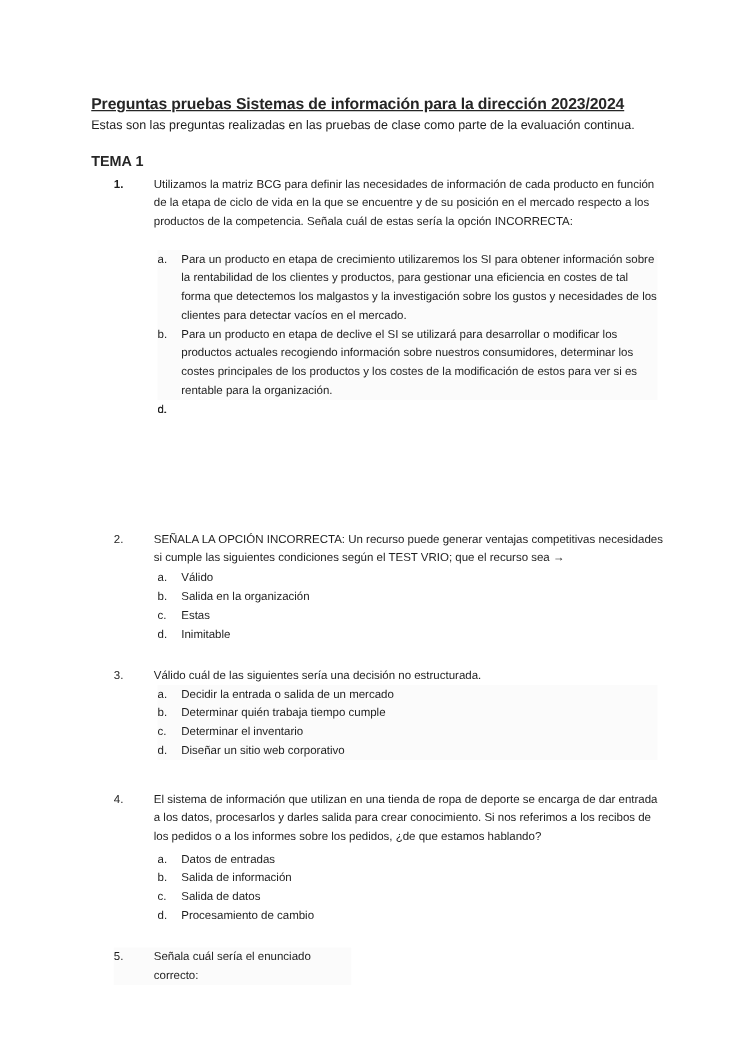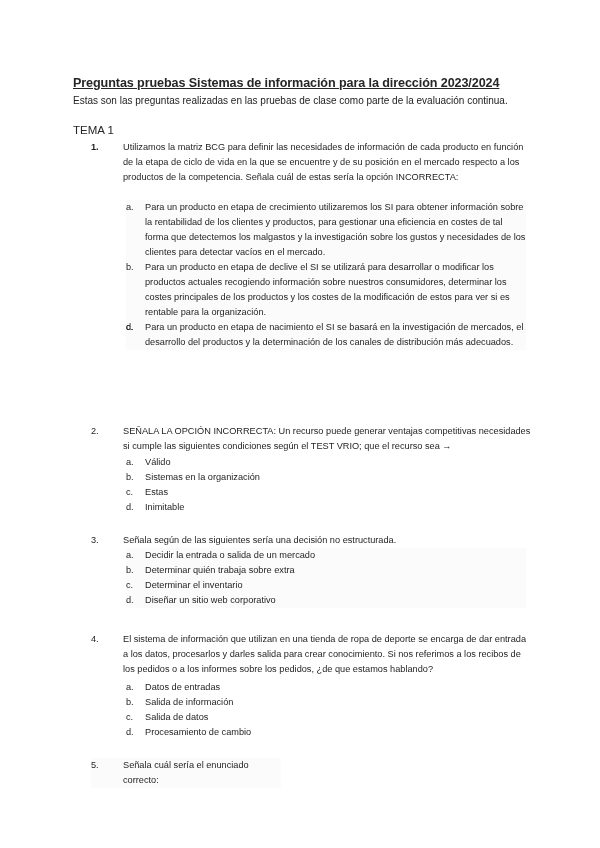--- a/index.html
+++ b/index.html
@@ -35,21 +35,21 @@
       position: absolute;
       left: 73px; top: 95px;
       font-size: 10px;
       color: #222;
       white-space: nowrap;
     }
     .section {
       position: absolute;
       left: 73px; top: 124px;
       font-size: 11.5px;
-      font-weight: normal;
+      font-weight: bold;
       color: #262626;
     }
     .q {
       position: absolute;
       left: 91px;
       width: 440px;
       font-size: 9.2px;
       line-height: 15px;
       color: #1e1e1e;
     }
@@ -102,59 +102,58 @@
     </div>
     <div class="opt">
       <span class="letter">b.</span>
       <span>Para un producto en etapa de declive el SI se utilizará para desarrollar o modificar los productos actuales recogiendo información sobre nuestros consumidores, determinar los costes principales de los productos y los costes de la modificación de estos para ver si es rentable para la organización.</span>
     </div>
     <div class="opt">
       <span class="letter">c.</span>
     </div>
     <div class="opt">
       <span class="letter">d.</span>
-      <span>Para un producto en etapa de nacimiento el SI se basará en la investigación de mercados, el desarrollo del productos y la determinación de los canales de distribución más adecuados.</span>
     </div>
   </div>
 
   <div class="q" style="top:424px;">
     <span class="num">2.</span>
     <span class="text">SEÑALA LA OPCIÓN INCORRECTA: Un recurso puede generar ventajas competitivas necesidades si cumple las siguientes condiciones según el TEST VRIO; que el recurso sea →</span>
   </div>
   <div class="opts" style="top:455px; width:200px; background:transparent;">
     <div class="opt">
       <span class="letter">a.</span>
       <span>Válido</span>
     </div>
     <div class="opt">
       <span class="letter">b.</span>
-      <span>Sistemas en la organización</span>
+      <span>Salida en la organización</span>
     </div>
     <div class="opt">
       <span class="letter">c.</span>
       <span>Estas</span>
     </div>
     <div class="opt">
       <span class="letter">d.</span>
       <span>Inimitable</span>
     </div>
   </div>
 
   <div class="q" style="top:533px;">
     <span class="num">3.</span>
-    <span class="text">Señala según de las siguientes sería una decisión no estructurada.</span>
+    <span class="text">Válido cuál de las siguientes sería una decisión no estructurada.</span>
   </div>
   <div class="opts" style="top:548px; width:400px;">
     <div class="opt">
       <span class="letter">a.</span>
       <span>Decidir la entrada o salida de un mercado</span>
     </div>
     <div class="opt">
       <span class="letter">b.</span>
-      <span>Determinar quién trabaja sobre extra</span>
+      <span>Determinar quién trabaja tiempo cumple</span>
     </div>
     <div class="opt">
       <span class="letter">c.</span>
       <span>Determinar el inventario</span>
     </div>
     <div class="opt">
       <span class="letter">d.</span>
       <span>Diseñar un sitio web corporativo</span>
     </div>
   </div>

